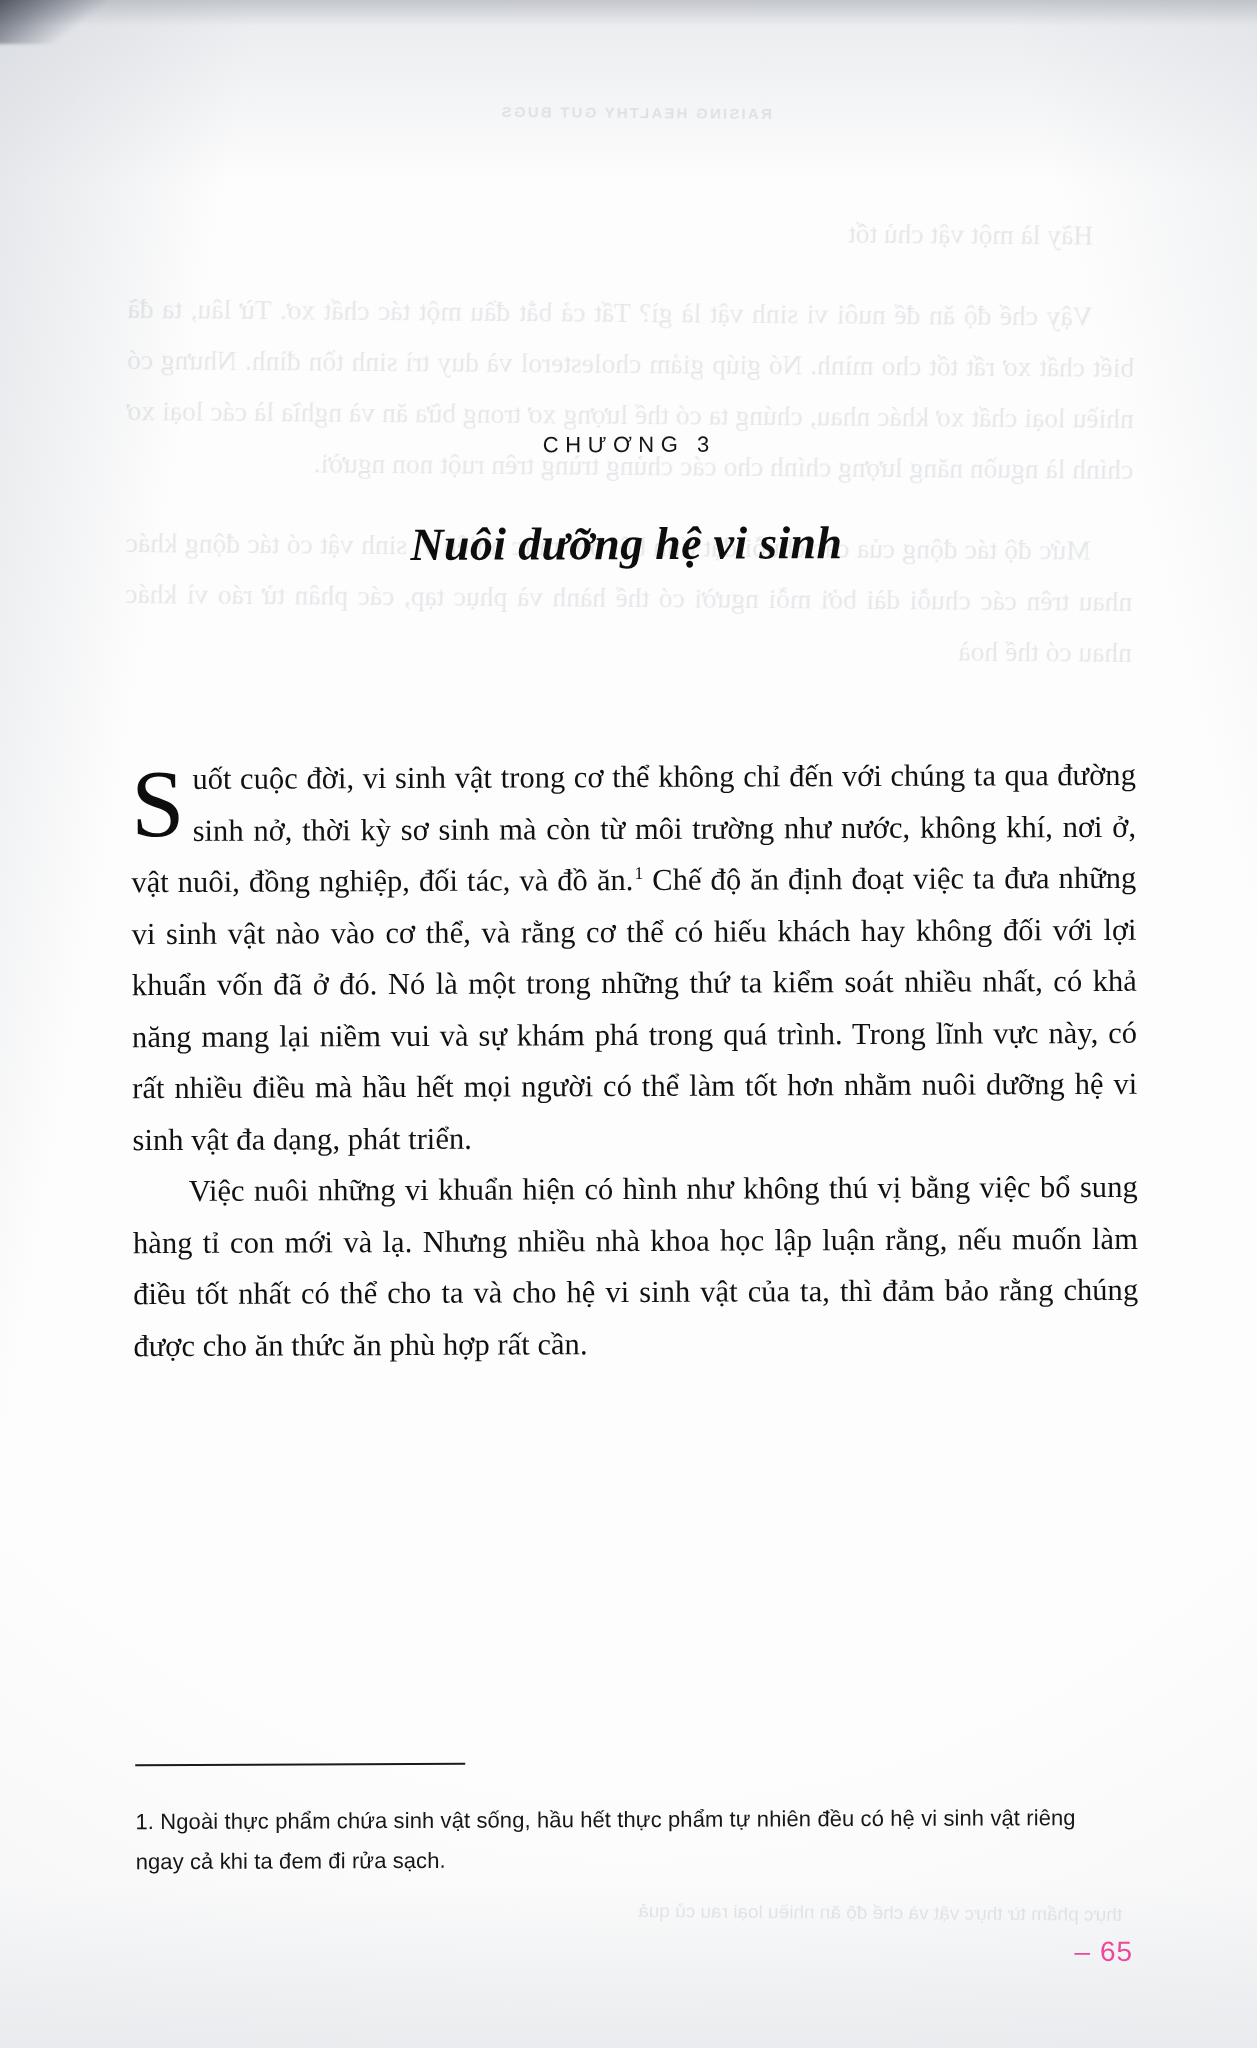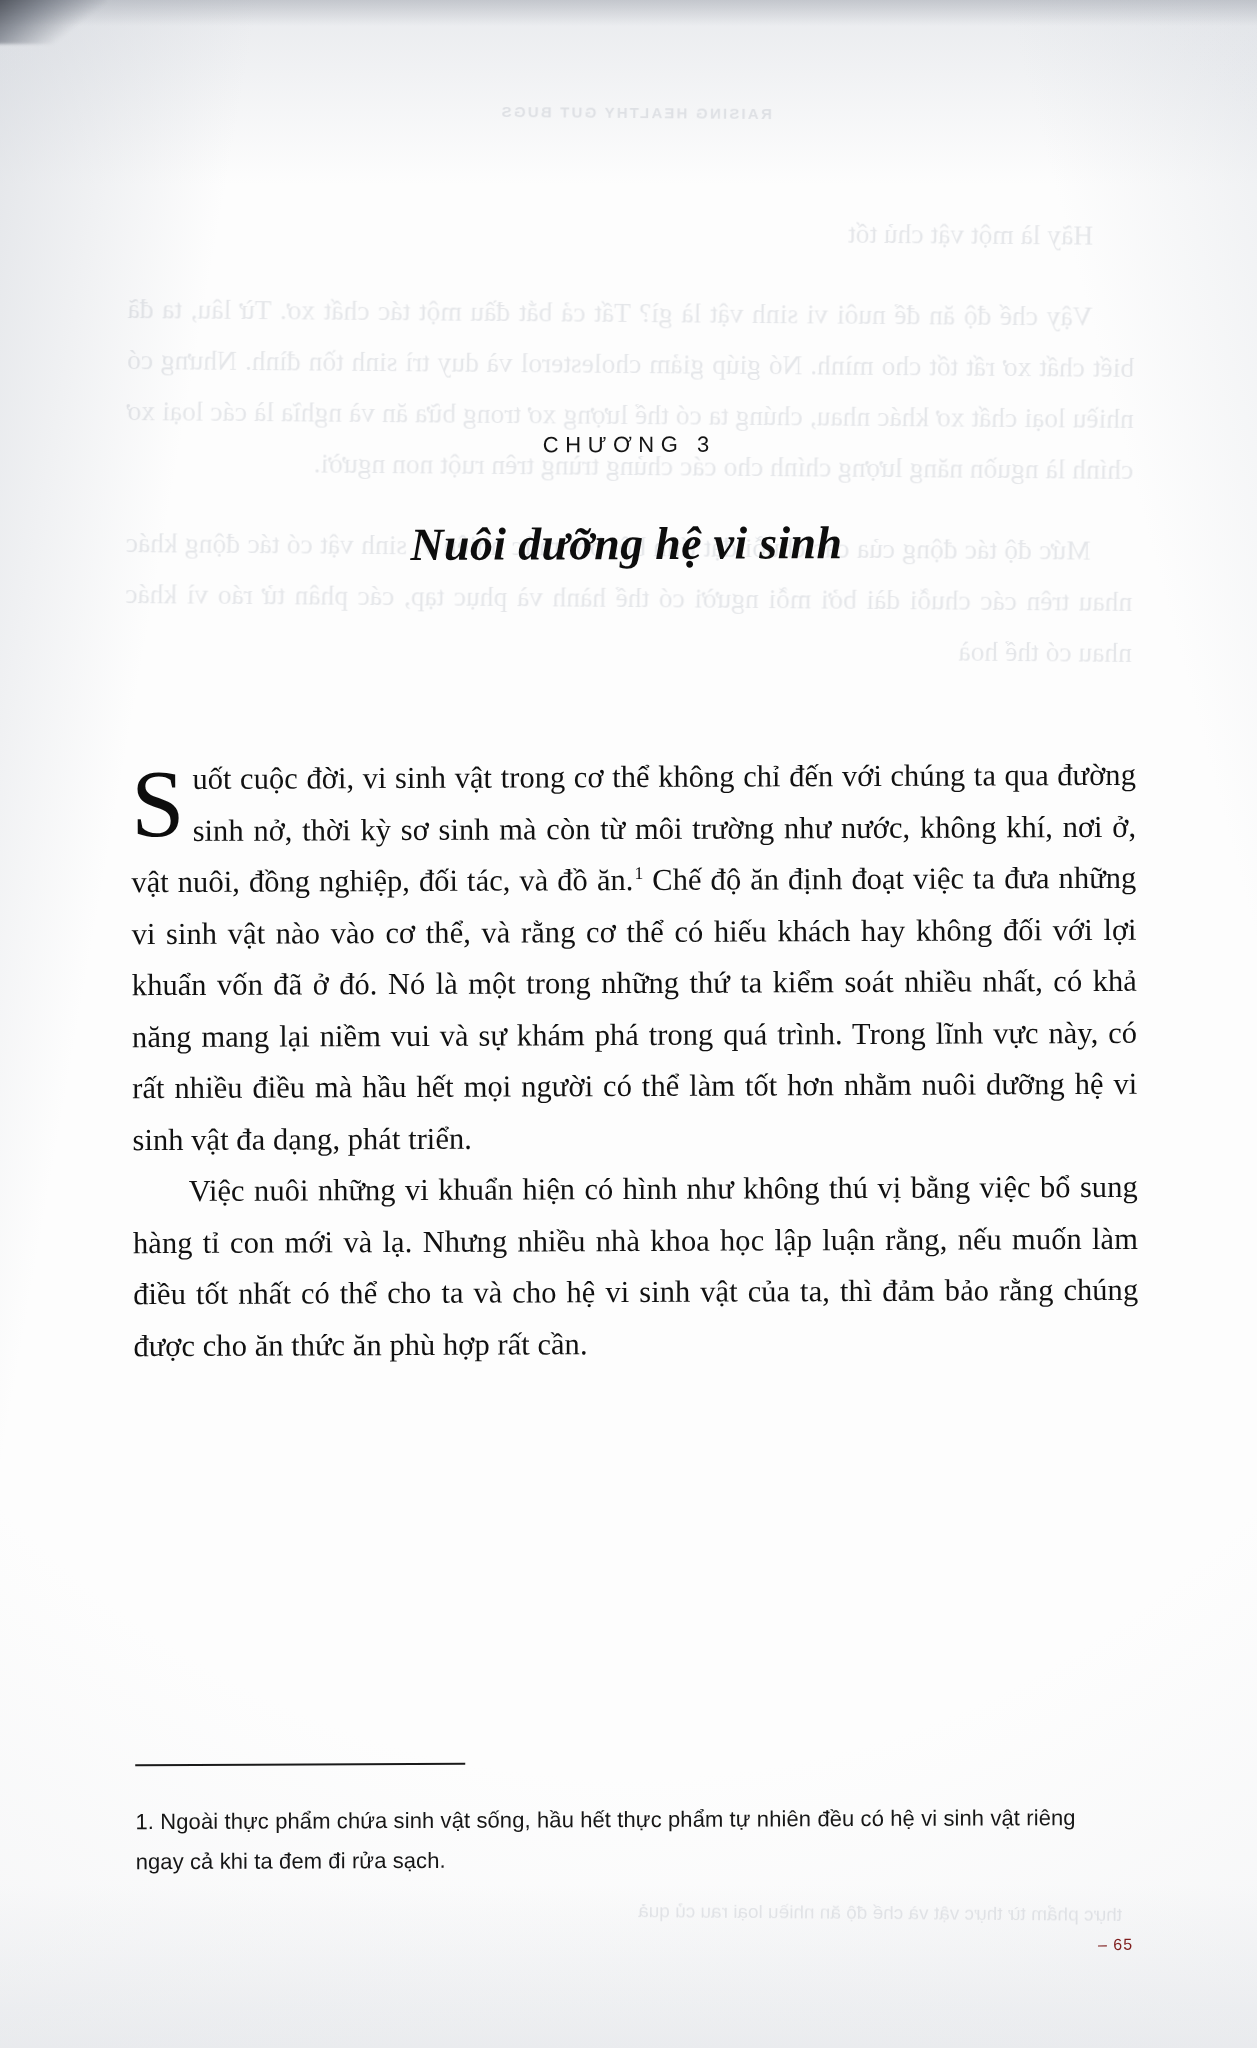--- a/index.html
+++ b/index.html
@@ -151,23 +151,23 @@
     color:#161616;
     letter-spacing:.1px;
   }
   .footnote p{margin:0;}
 
   .page-number{
     position:absolute;
     right:128px;
     top:1938px;
     font-family:"Liberation Sans", sans-serif;
-    font-size:16px;
+    font-size:28px;
     letter-spacing:1px;
-    color:#7f1d1d;
+    color:#ec4899;
     margin-left:47px;
   }
 </style>
 </head>
 <body>
 
 <div class="page">
 
   <div class="paper-tone"></div>
   <div class="edge-shadow-top"></div>

